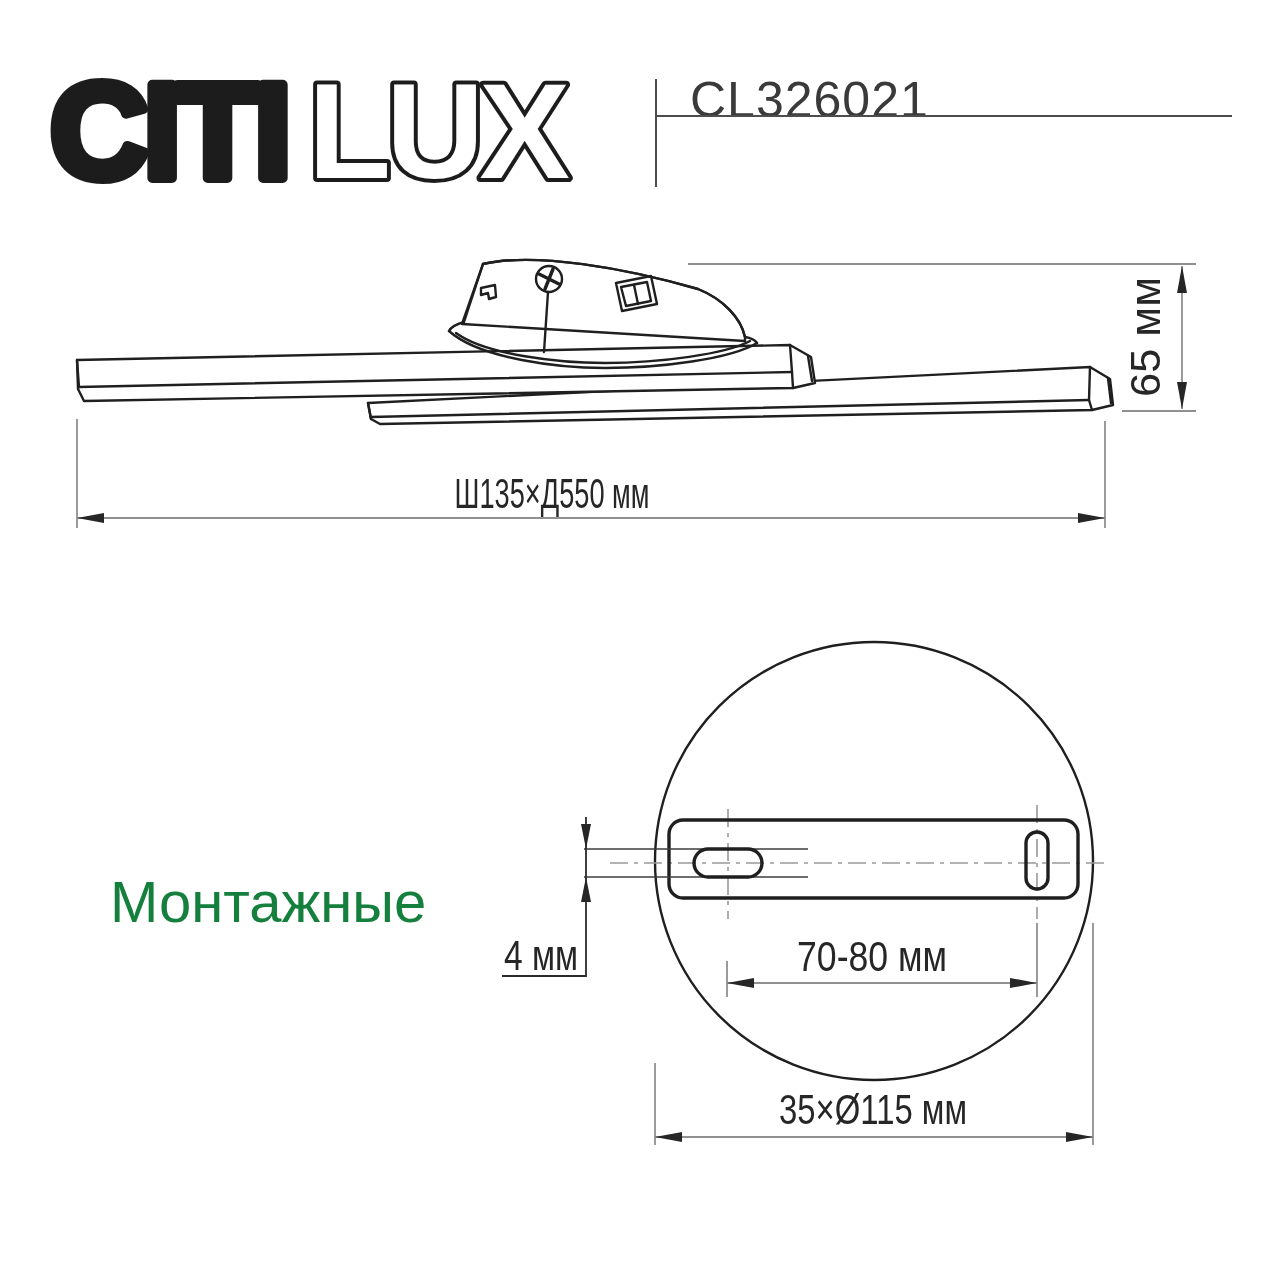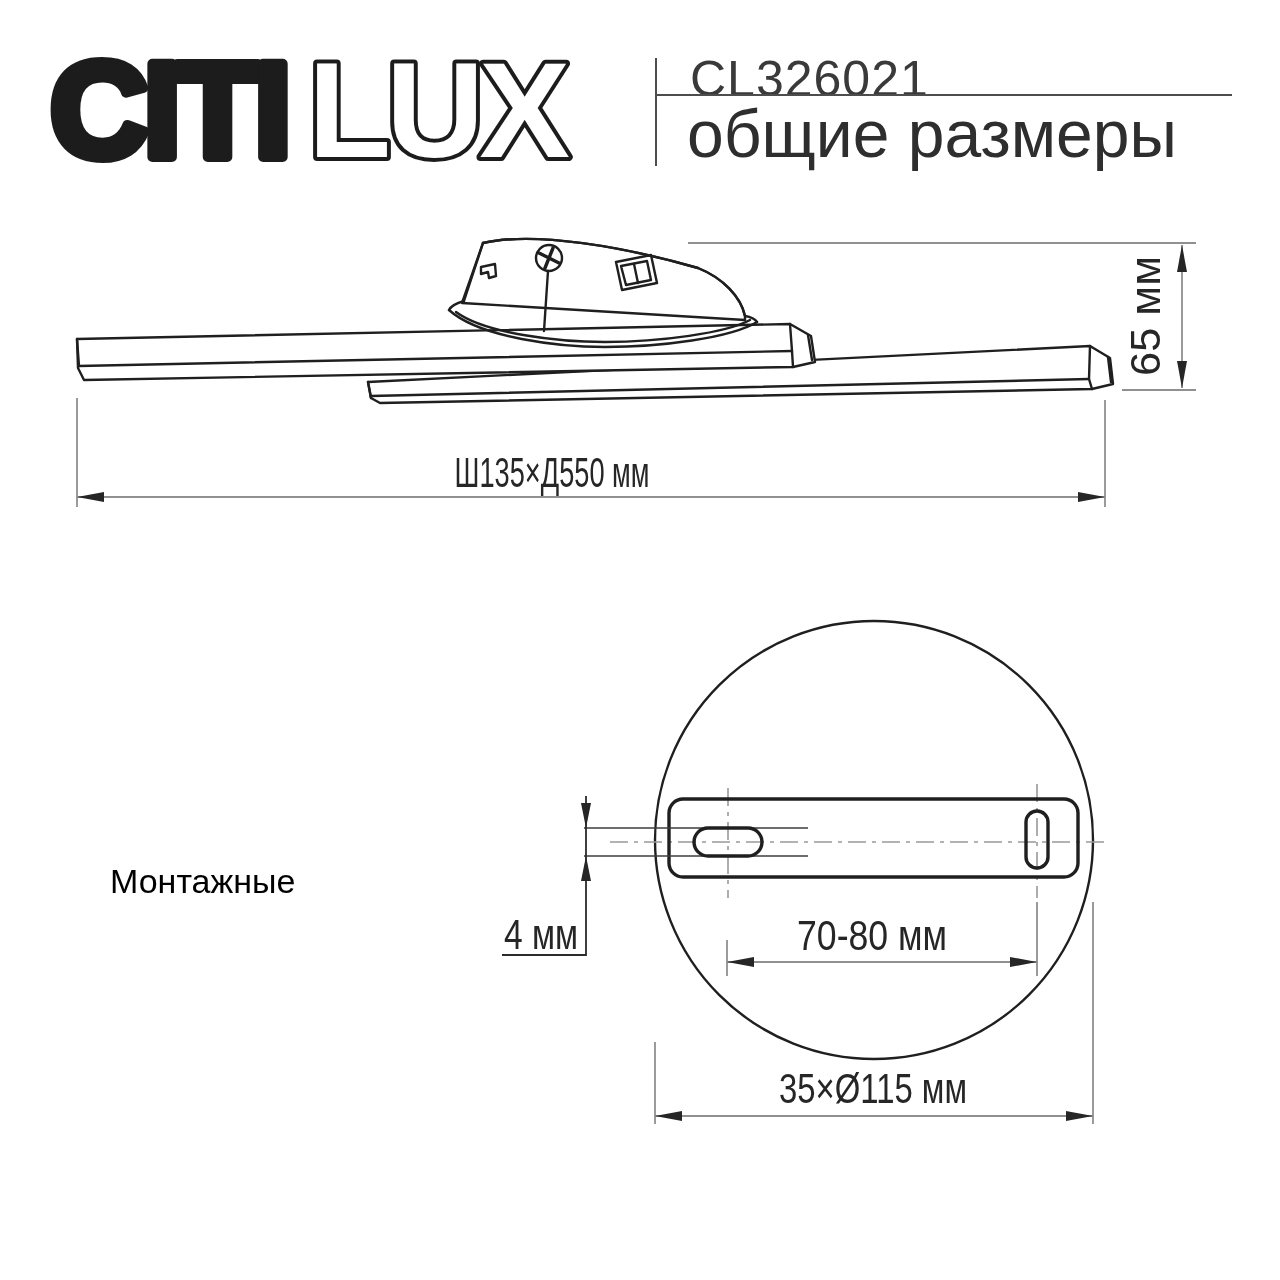--- a/index.html
+++ b/index.html
@@ -1,26 +1,26 @@
 <!DOCTYPE html>
 <html><head>
 <meta charset="utf-8">
 <style>
   html,body{margin:0;padding:0;background:#fff;}
   .page{position:relative;width:1280px;height:1144px;background:#fff;overflow:hidden;
-        font-family:"Liberation Sans",sans-serif;color:#2b2b2b;}
+        font-family:"Liberation Sans",sans-serif;color:#2b2b2b;margin-top:21px;}
   .abs{position:absolute;}
   svg{position:absolute;left:0;top:0;}
   
   .model{left:690px;top:50px;font-size:50px;letter-spacing:1px;color:#3a3a3a;}
   .vrule{left:655px;top:58px;width:2px;height:108px;background:#4d4d4d;}
   .hrule{left:656px;top:94px;width:576px;height:2px;background:#4d4d4d;}
   .subtitle{left:687px;top:96px;font-size:66px;letter-spacing:0px;color:#2e2e2e;}
   
-  .mtitle{left:110px;top:856px;width:292px;text-align:left;font-size:34px;line-height:50px;color:#000000;}
+  .mtitle{left:110px;top:856px;width:292px;text-align:left;font-size:58px;line-height:50px;color:#15803d;}
   
   .fnote{left:100px;top:1202px;font-size:28px;color:#262626;}
   
   .ln{stroke:#1f1f1f;fill:none;stroke-width:2.4;stroke-linecap:round;stroke-linejoin:round;}
   .lnw{stroke:#1f1f1f;fill:#fff;stroke-width:2.4;stroke-linejoin:round;}
   .thk{stroke:#1f1f1f;fill:none;stroke-width:3.4;stroke-linejoin:round;}
   .dim{stroke:#909090;fill:none;stroke-width:1.8;}
   .cdash{stroke:#999;fill:none;stroke-width:1.6;stroke-dasharray:18 6 4 6;}
   .thin{stroke:#3c3c3c;fill:none;stroke-width:1.6;}
   .dk{stroke:#2b2b2b;fill:none;stroke-width:1.8;}
@@ -141,20 +141,19 @@
     <g>
       <path d="M67,1202 L80,1202 Q88,1202 88,1210 L88,1228 Q88,1236 80,1236 L62,1236 Q54,1236 54,1228 L54,1213" stroke="#262626" stroke-width="4.6" fill="none" stroke-linecap="round"></path>
       <path d="M57,1203 L70,1216" stroke="#262626" stroke-width="4.6" fill="none" stroke-linecap="round"></path>
       <polygon class="arr" points="76,1222 63,1218 72,1209"></polygon>
     </g>
   </svg>
 
   <div class="abs vrule"></div>
   <div class="abs model">CL326021</div>
   <div class="abs hrule"></div>
-  <div class="abs subtitle">общие размеры</div>
 
   <div class="abs mtitle">
     <div>Монтажные</div>
   </div>
 
 
 </div>
 
 </body></html>

